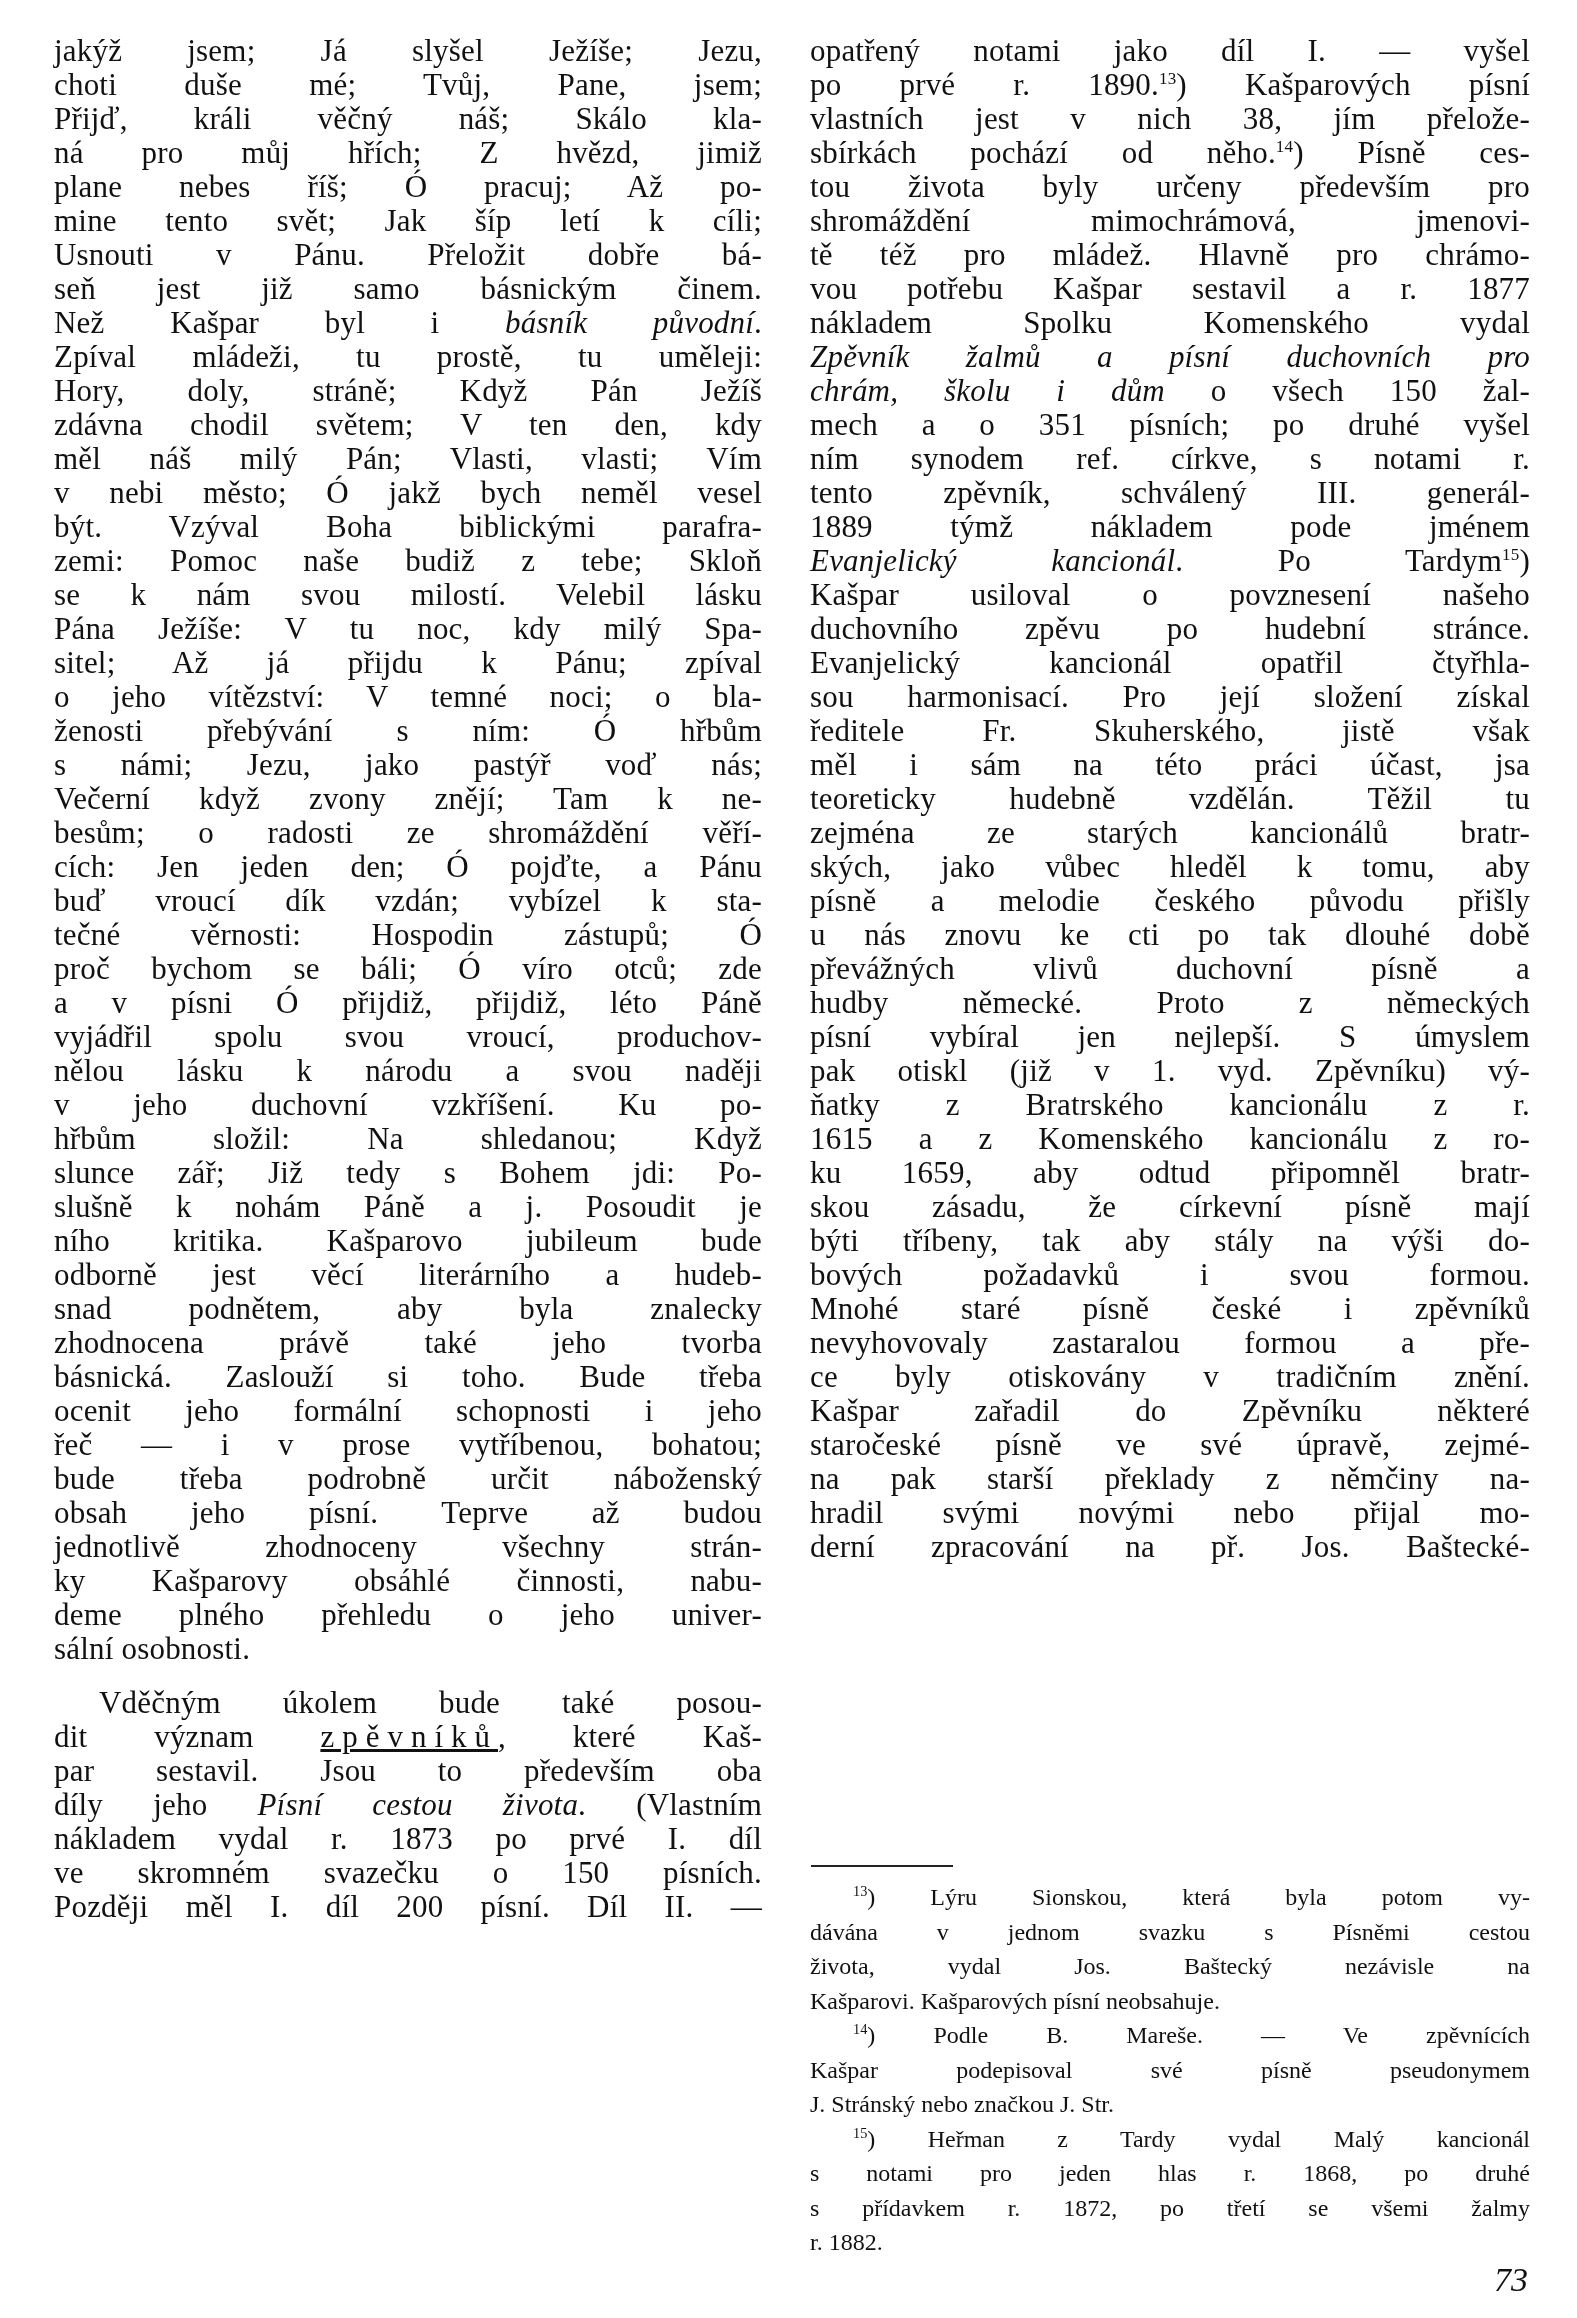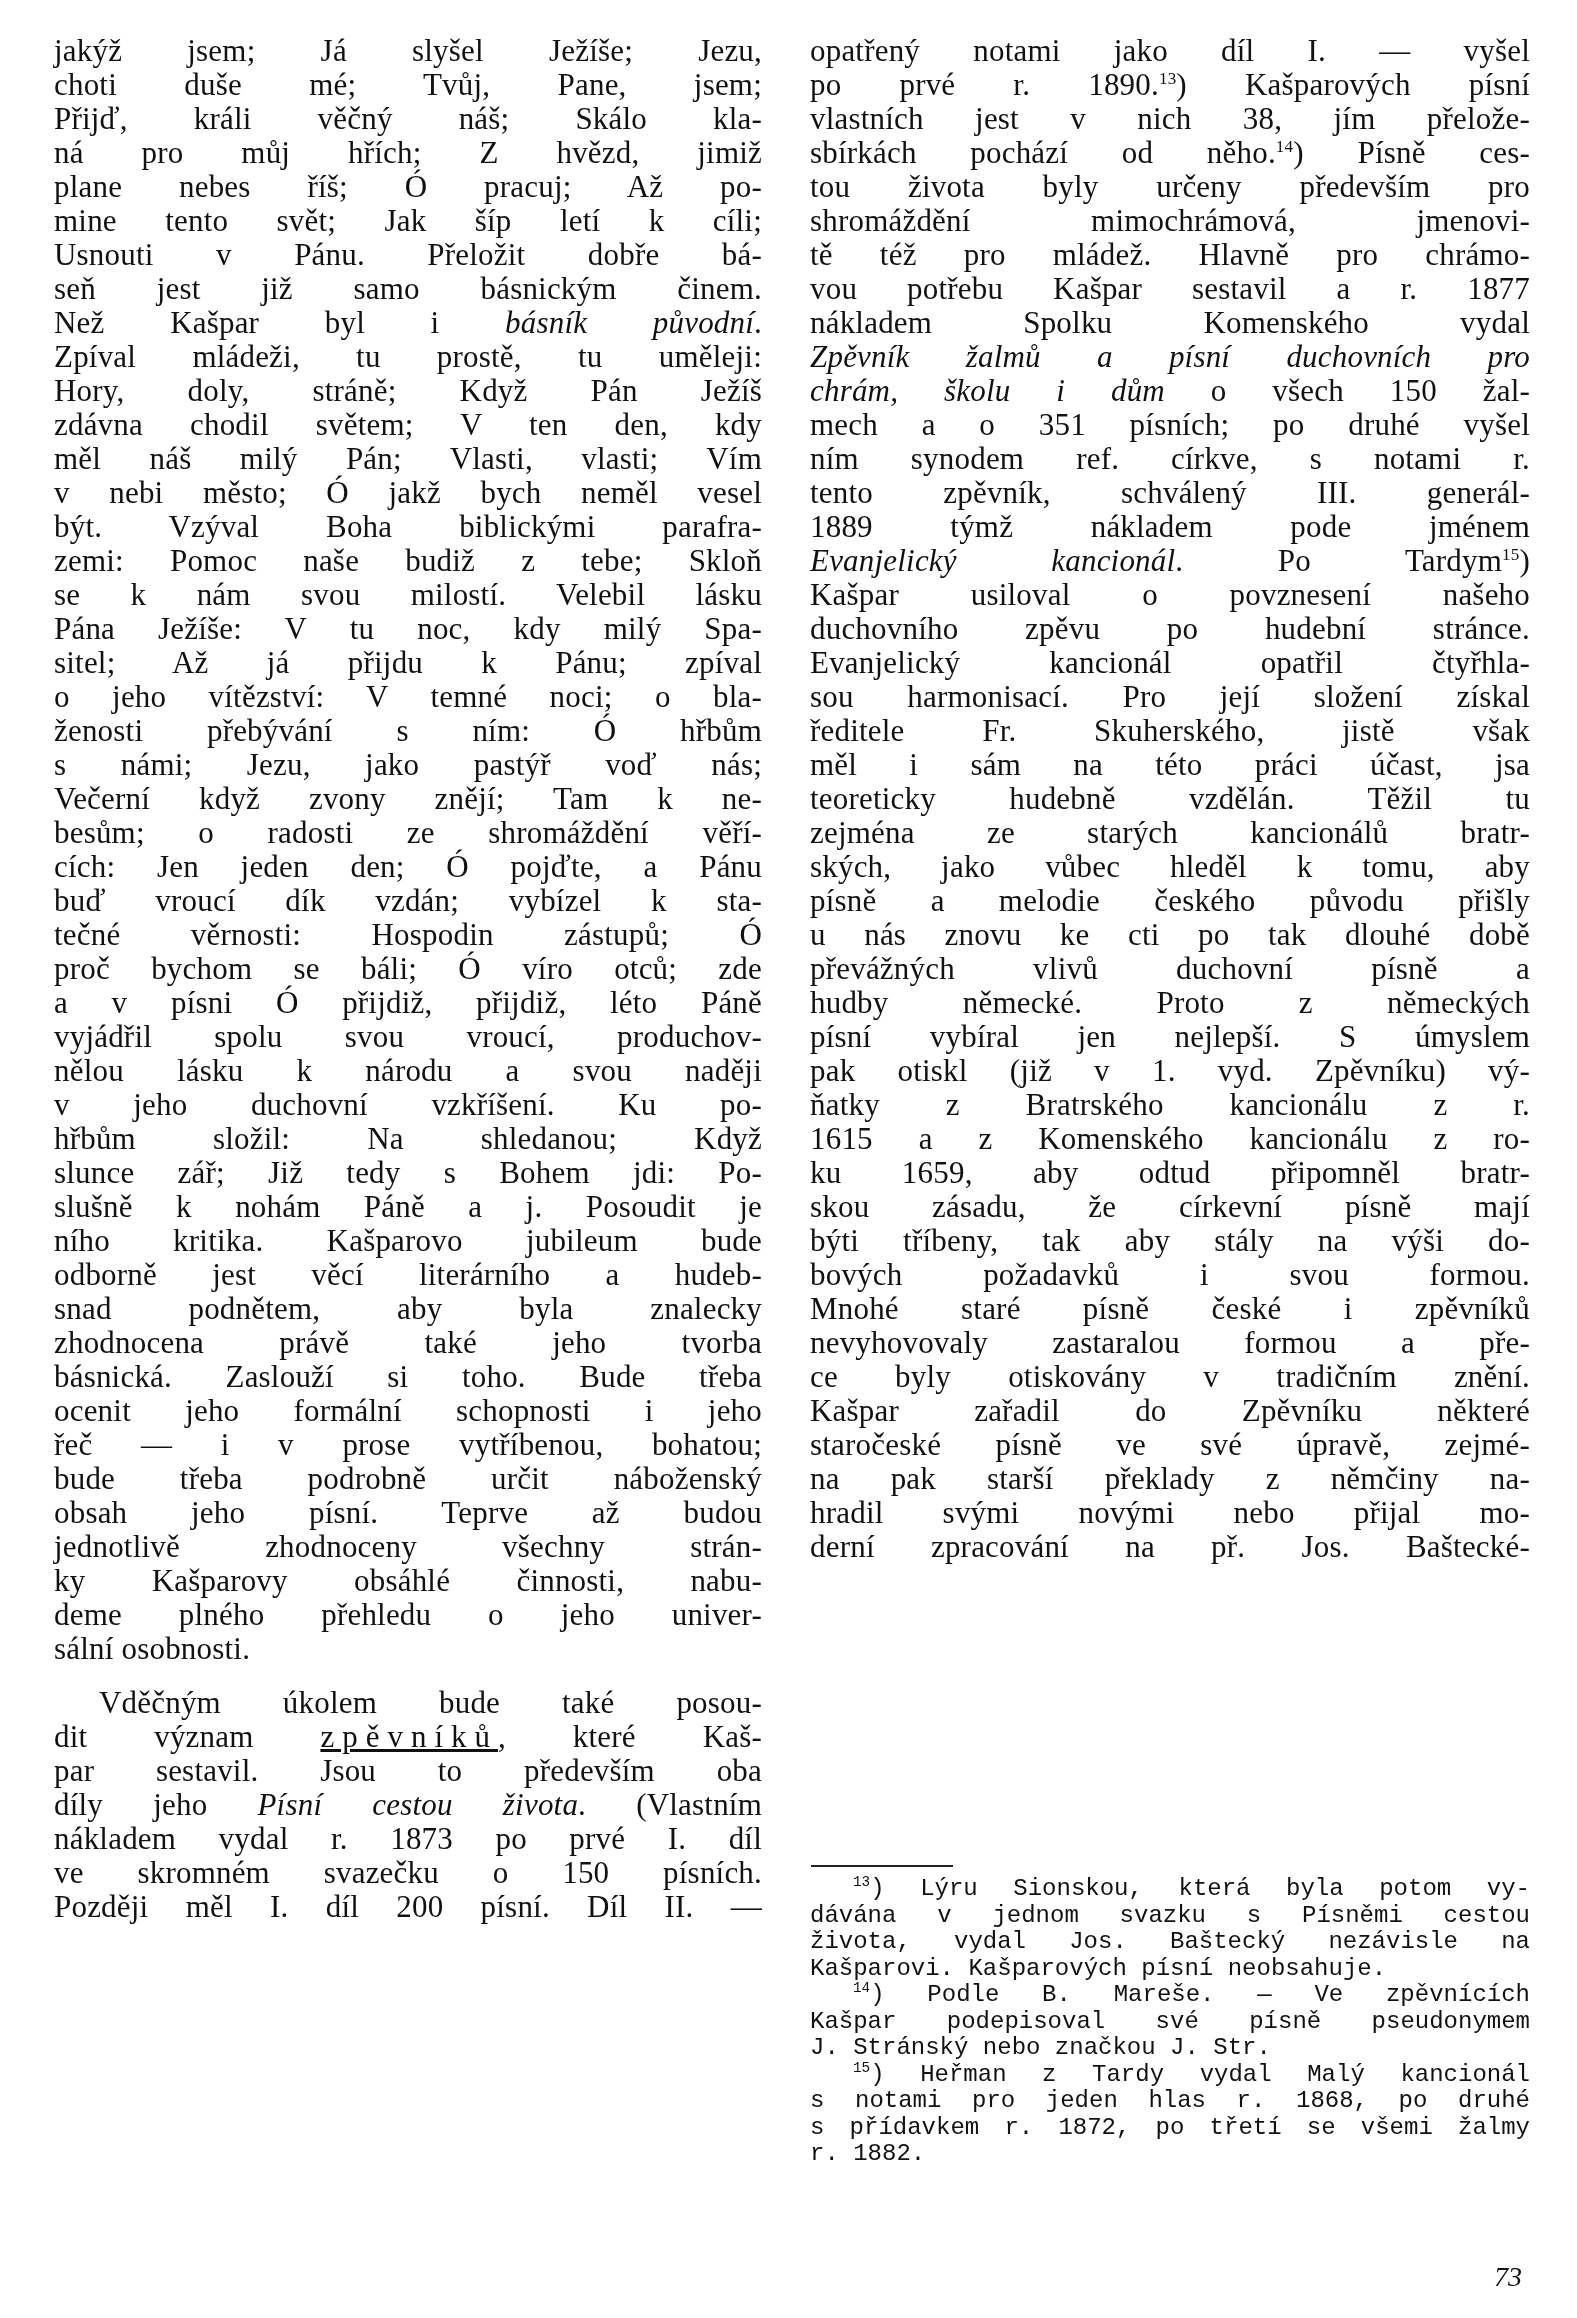--- a/index.html
+++ b/index.html
@@ -15,25 +15,25 @@
   .line.last { text-align-last: left; }
   .line.indent { text-indent: 45px; }
   .para-gap { height: 20px; }
   .it { font-style: italic; }
   .spaced { letter-spacing: 8px; text-decoration: underline; }
   sup.fn { font-size: 17px; line-height: 0; vertical-align: 10.8px; }
   #footnote-rule { position: absolute; left: 811px; top: 1865px; width: 142px; height: 1.8px; background: #222; }
   #footnotes { position: absolute; left: 810px; top: 1876px; width: 720px; }
   .fline { display: block; height: 26.5px; line-height: 26.5px; font-size: 24px;
            text-align: justify; text-align-last: justify; white-space: nowrap;
-           font-family: Liberation Mono, monospace; }
+           font-family: Liberation Serif, serif; margin-top: 8px; }
   .fline.last { text-align-last: left; }
   .fline.indent { text-indent: 43px; }
   sup.ffn { font-size: 14.3px; line-height: 0; vertical-align: 9px; }
-  #page-number { position: absolute; left: 1494px; top: 2261px; font-size: 28px;
+  #page-number { position: absolute; left: 1494px; top: 2261px; font-size: 34px;
                  font-style: italic; font-family: "Liberation Serif", serif; }
 </style>
 </head>
 <body>
 
 <div id="left-col" class="col">
     <div>
       <span class="line">jakýž jsem; Já slyšel Ježíše; Jezu,</span>
       <span class="line">choti duše mé; Tvůj, Pane, jsem;</span>
       <span class="line">Přijď, králi věčný náš; Skálo kla-</span>

